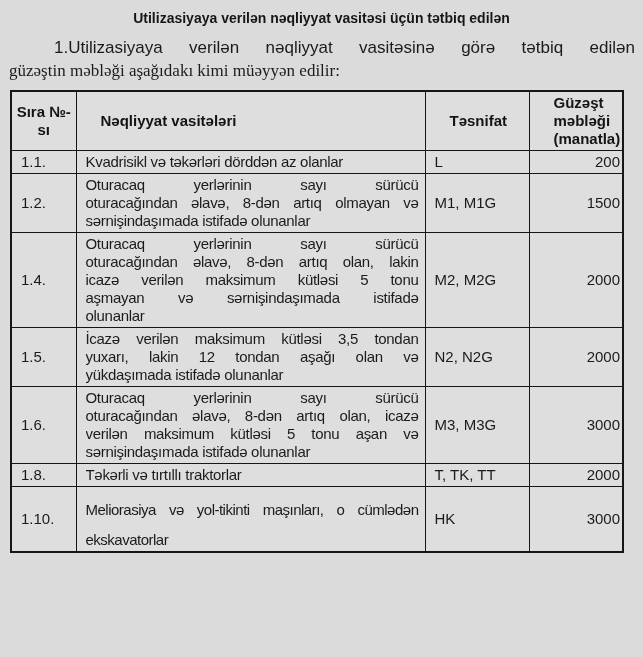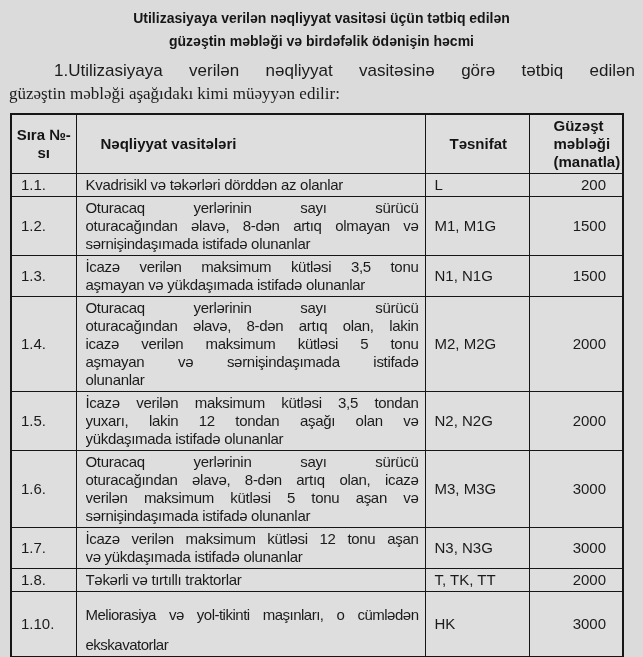--- a/index.html
+++ b/index.html
@@ -57,42 +57,41 @@
     vertical-align: middle;
   }
   th {
     font-weight: 700;
     text-align: left;
     padding: 2px 6px 2px 24px;
     color: #141414;
   }
   th.h-num { text-align: center; padding: 0 2px; }
 
-  td { padding: 1px 16px; }
+  td { padding: 1px 2px; }
   td.c-num { padding-left: 9px; }
   td.c-veh { padding: 2px 6px 2px 9px; letter-spacing: -0.3px; }
   td.c-cls { padding-left: 9px; }
   td.c-amt { padding-left: 13px; text-align: right; }
 
   .vline {
     height: 18px;
     overflow: hidden;
     text-align: justify;
   }
   .vline:not(:last-child)::after { content: ""; display: inline-block; width: 100%; height: 0; }
   tbody tr:last-child .vline { letter-spacing: -0.5px; margin-top: 12px; }
 </style>
 </head>
 <body>
 
 <div class="page">
 
   <h1 class="doc-title">
     <span class="title-line">Utilizasiyaya verilən nəqliyyat vasitəsi üçün tətbiq edilən</span>
-    <span class="title-line">güzəştin məbləği və birdəfəlik ödənişin həcmi</span>
   </h1>
 
   <p class="intro">
     <span class="intro-line-1">1.Utilizasiyaya verilən nəqliyyat vasitəsinə görə tətbiq edilən</span>
     <span class="intro-line-2">güzəştin məbləği aşağıdakı kimi müəyyən edilir:</span>
   </p>
 
   <table class="fees">
     <colgroup>
       <col class="col-num">
@@ -131,33 +130,20 @@
 
                 <div class="vline">oturacağından əlavə, 8-dən artıq olmayan və</div>
 
                 <div class="vline">sərnişindaşımada istifadə olunanlar</div>
               </div>
           </td>
           <td class="c-cls">M1, M1G</td>
           <td class="c-amt">1500</td>
         </tr>
 
-        <tr>
-          <td class="c-num">1.3.</td>
-          <td class="c-veh">
-            <div class="veh-lines">
-
-                <div class="vline">İcazə verilən maksimum kütləsi 3,5 tonu</div>
-
-                <div class="vline">aşmayan və yükdaşımada istifadə olunanlar</div>
-              </div>
-          </td>
-          <td class="c-cls">N1, N1G</td>
-          <td class="c-amt">1500</td>
-        </tr>
 
         <tr>
           <td class="c-num">1.4.</td>
           <td class="c-veh">
             <div class="veh-lines">
 
                 <div class="vline">Oturacaq yerlərinin sayı sürücü</div>
 
                 <div class="vline">oturacağından əlavə, 8-dən artıq olan, lakin</div>
 
@@ -199,33 +185,20 @@
 
                 <div class="vline">verilən maksimum kütləsi 5 tonu aşan və</div>
 
                 <div class="vline">sərnişindaşımada istifadə olunanlar</div>
               </div>
           </td>
           <td class="c-cls">M3, M3G</td>
           <td class="c-amt">3000</td>
         </tr>
 
-        <tr>
-          <td class="c-num">1.7.</td>
-          <td class="c-veh">
-            <div class="veh-lines">
-
-                <div class="vline">İcazə verilən maksimum kütləsi 12 tonu aşan</div>
-
-                <div class="vline">və yükdaşımada istifadə olunanlar</div>
-              </div>
-          </td>
-          <td class="c-cls">N3, N3G</td>
-          <td class="c-amt">3000</td>
-        </tr>
 
         <tr>
           <td class="c-num">1.8.</td>
           <td class="c-veh">
             <div class="veh-lines">
 
                 <div class="vline">Təkərli və tırtıllı traktorlar</div>
               </div>
           </td>
           <td class="c-cls">T, TK, TT</td>

